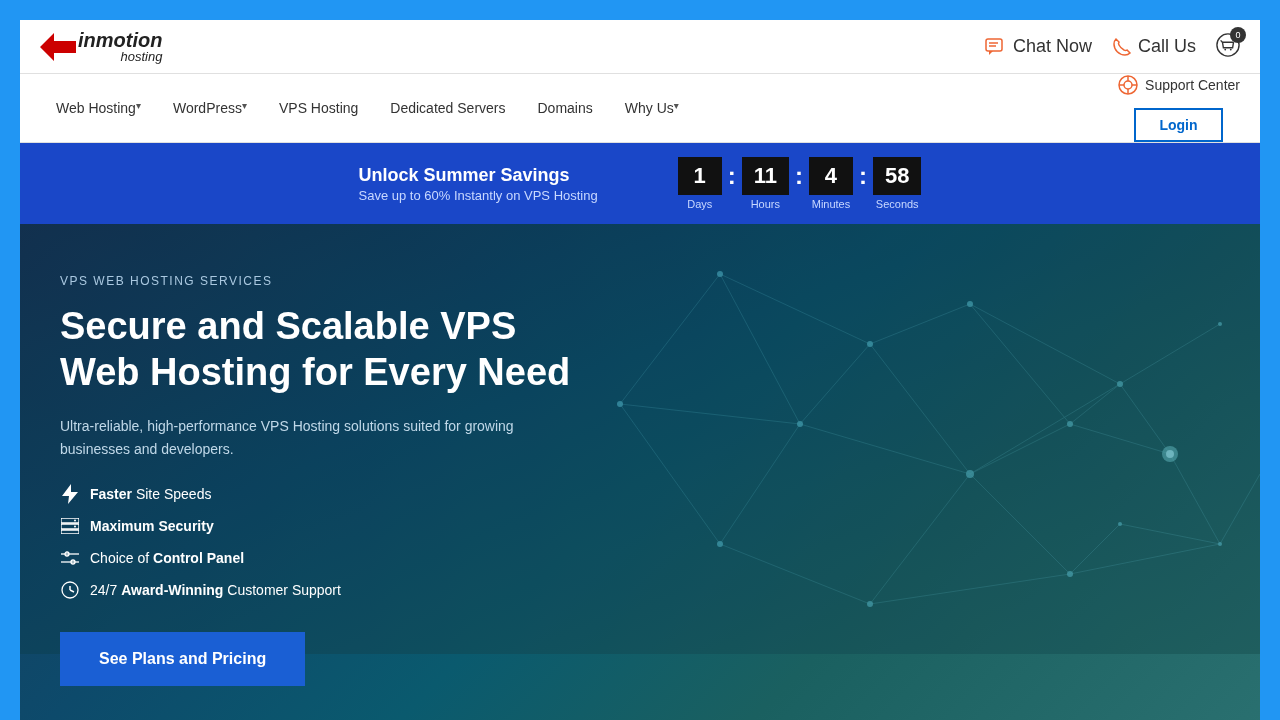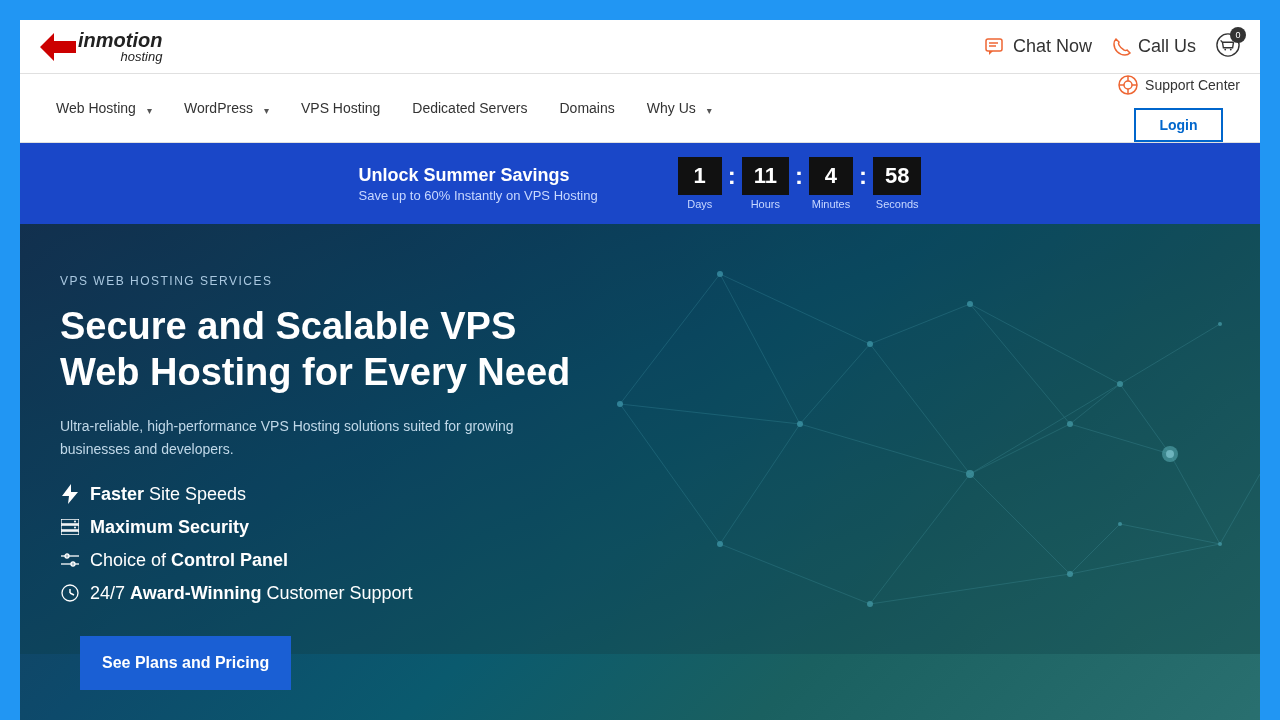--- a/index.html
+++ b/index.html
@@ -99,22 +99,22 @@
       gap: 0;
     }
 
     .nav-item {
       padding: 18px 16px;
       font-size: 14px;
       color: #333;
       cursor: pointer;
       white-space: nowrap;
       display: flex;
-      align-items: flex-end;
-      gap: 11px;
+      align-items: flex-start;
+      gap: 0;
     }
 
     .chevron-down {
       font-size: 10px;
       color: #555;
     }
 
     .nav-right {
       display: flex;
       align-items: center;
@@ -248,43 +248,42 @@
     .features-list {
       list-style: none;
       margin-bottom: 32px;
     }
 
     .features-list li {
       display: flex;
       align-items: center;
       gap: 10px;
       color: #fff;
-      font-size: 18px;
+      font-size: 14px;
       margin-bottom: 12px;
     }
 
     .feature-icon {
       width: 20px;
       height: 20px;
       flex-shrink: 0;
       display: flex;
       align-items: center;
       justify-content: center;
     }
 
     .cta-btn {
       background: #1a5fd4;
       color: #fff;
       border: none;
-      padding: 18px 22px;
+      padding: 18px 39px;
       font-size: 16px;
       font-weight: bold;
       cursor: pointer;
       display: inline-block;
-      margin-left: 20px;
     }
 
     
     .logo-svg-area {
       display: flex;
       align-items: center;
       gap: 2px;
     }
   </style>
 </head>

